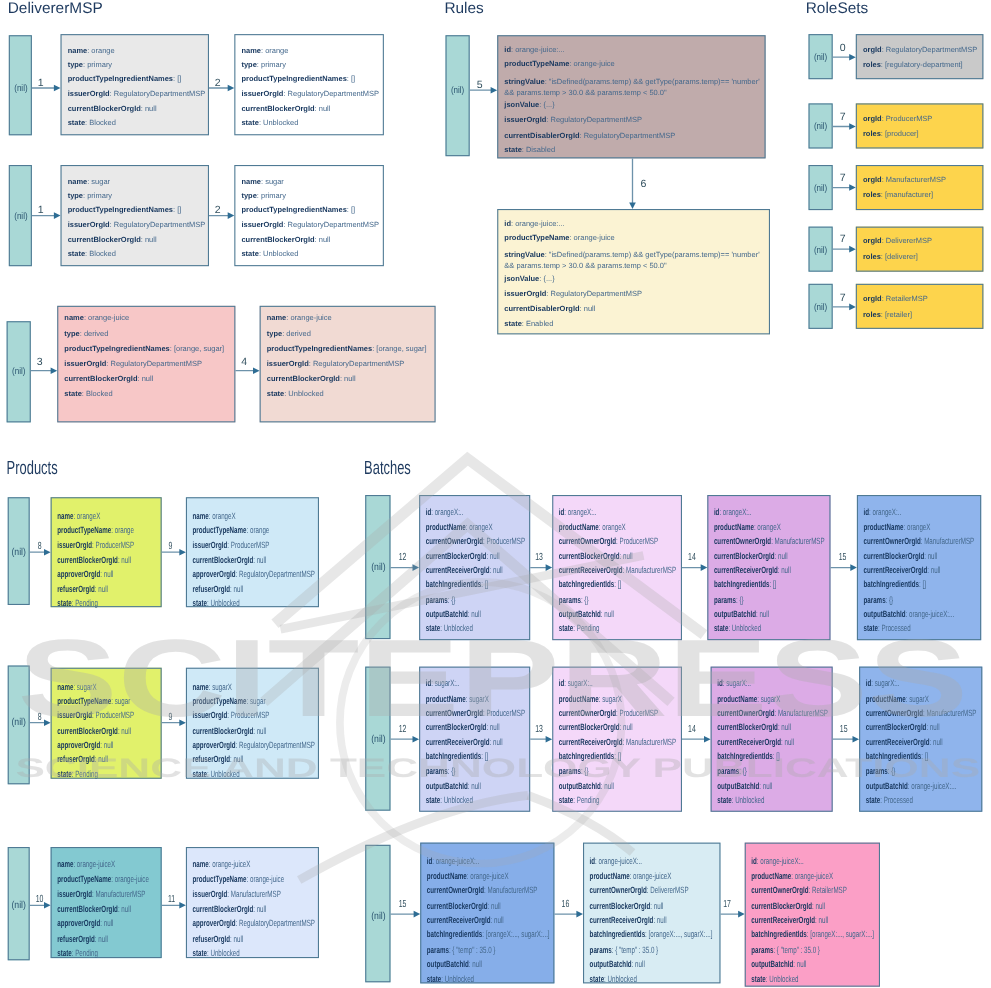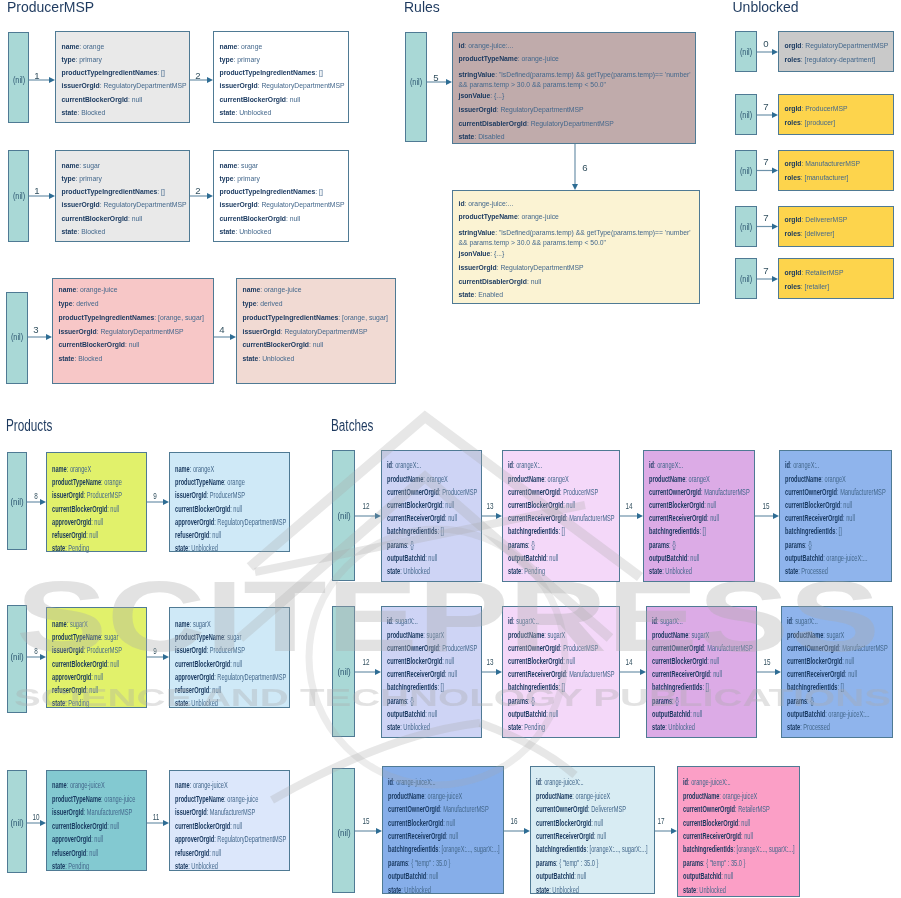--- a/index.html
+++ b/index.html
@@ -4,23 +4,23 @@
 body{width:901px;height:898px;background:#ffffff;font-family:"Liberation Sans",sans-serif;position:relative;overflow:hidden;}
 .bx{position:absolute;box-sizing:border-box;border:1px solid #4f7a94;}
 .tl{position:absolute;box-sizing:border-box;border:1px solid #4f7a94;background:#a9d8d6;}
 .ln{position:absolute;white-space:nowrap;color:#44688c;transform-origin:0 50%;}
 .ln b{color:#17375e;font-weight:bold;}
 .nil{position:absolute;color:#2b5570;white-space:nowrap;}
 .num{position:absolute;color:#32505f;white-space:nowrap;}
 .ttl{position:absolute;color:#1e3a5f;line-height:1;white-space:nowrap;transform-origin:0 0;}
 </style></head><body>
 <div style="position:absolute;left:0;top:0;width:901px;height:898px;filter:blur(0.55px)">
-<div class="ttl" style="left:7px;top:0px;font-size:14px">ProducerMSP</div>
+<div class="ttl" style="left:7px;top:0px;font-size:14px">DelivererMSP</div>
 <div class="ttl" style="left:404px;top:0px;font-size:14px">Rules</div>
-<div class="ttl" style="left:732.5px;top:0px;font-size:14px">Unblocked</div>
+<div class="ttl" style="left:732.5px;top:0px;font-size:14px">RoleSets</div>
 <div class="ttl" style="left:6px;top:417.3px;font-size:17.3px;transform:scaleX(0.68)">Products</div>
 <div class="ttl" style="left:331.4px;top:417.3px;font-size:17.3px;transform:scaleX(0.68)">Batches</div>
 <div class="tl" style="left:8px;top:32px;width:21px;height:91px"></div>
     <span class="nil" style="left:18.5px;top:80px;font-size:8.6px;line-height:8.6px;transform:translate(-50%,-50%) scaleX(0.85)">(nil)</span>
 <div class="tl" style="left:8px;top:150px;width:21px;height:92px"></div>
     <span class="nil" style="left:18.5px;top:196px;font-size:8.6px;line-height:8.6px;transform:translate(-50%,-50%) scaleX(0.85)">(nil)</span>
 <div class="tl" style="left:6px;top:292px;width:22px;height:92px"></div>
     <span class="nil" style="left:17.0px;top:337px;font-size:8.6px;line-height:8.6px;transform:translate(-50%,-50%) scaleX(0.85)">(nil)</span>
 <div class="tl" style="left:405px;top:32px;width:22px;height:110px"></div>
     <span class="nil" style="left:416.0px;top:82px;font-size:8.6px;line-height:8.6px;transform:translate(-50%,-50%) scaleX(0.85)">(nil)</span>

